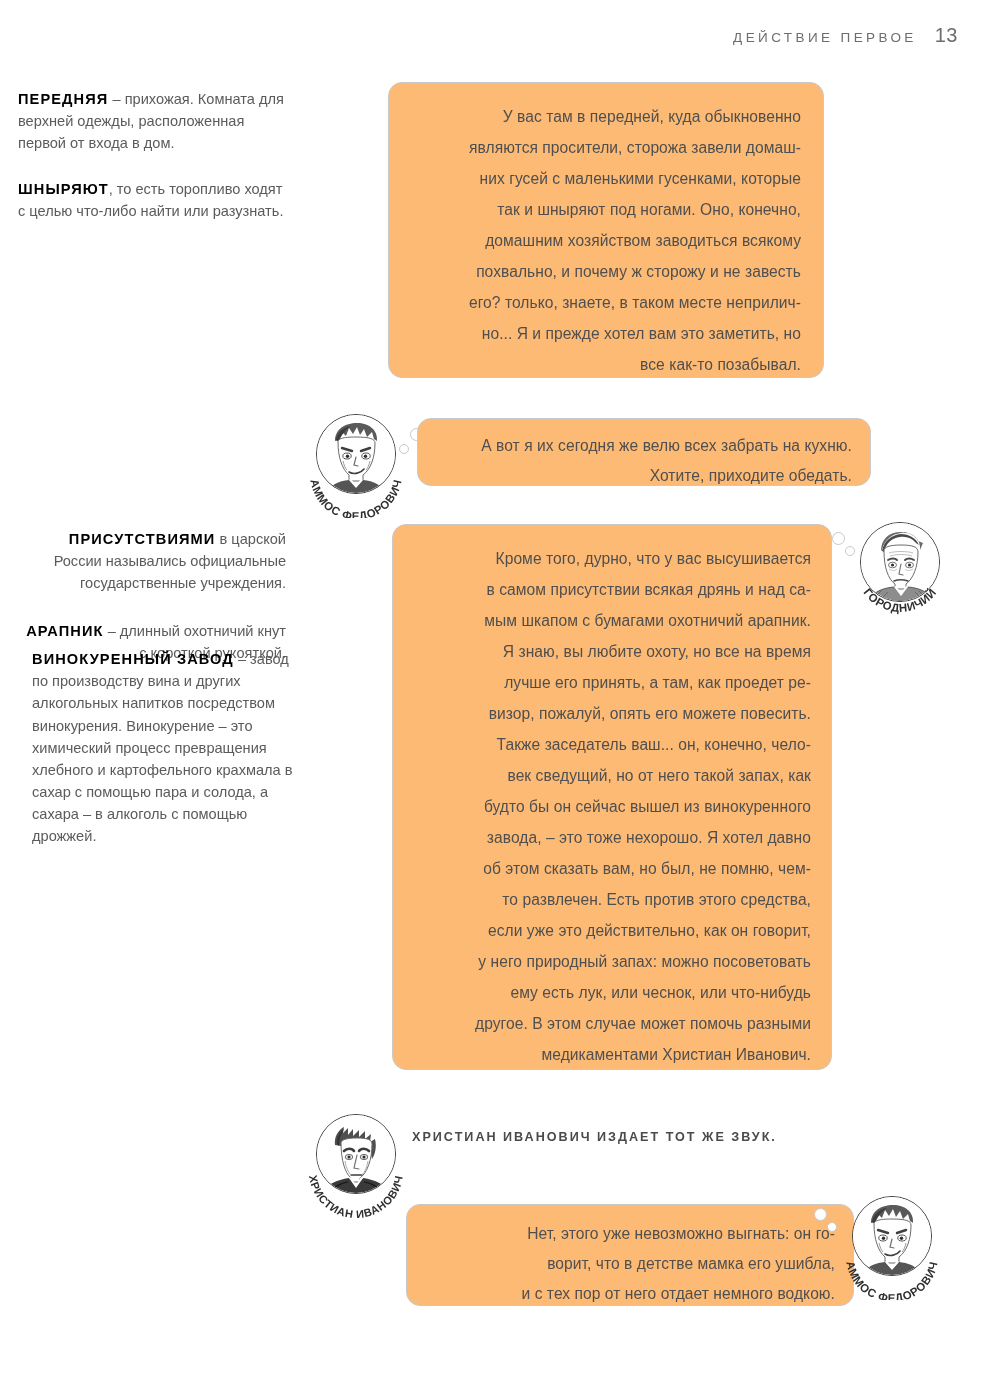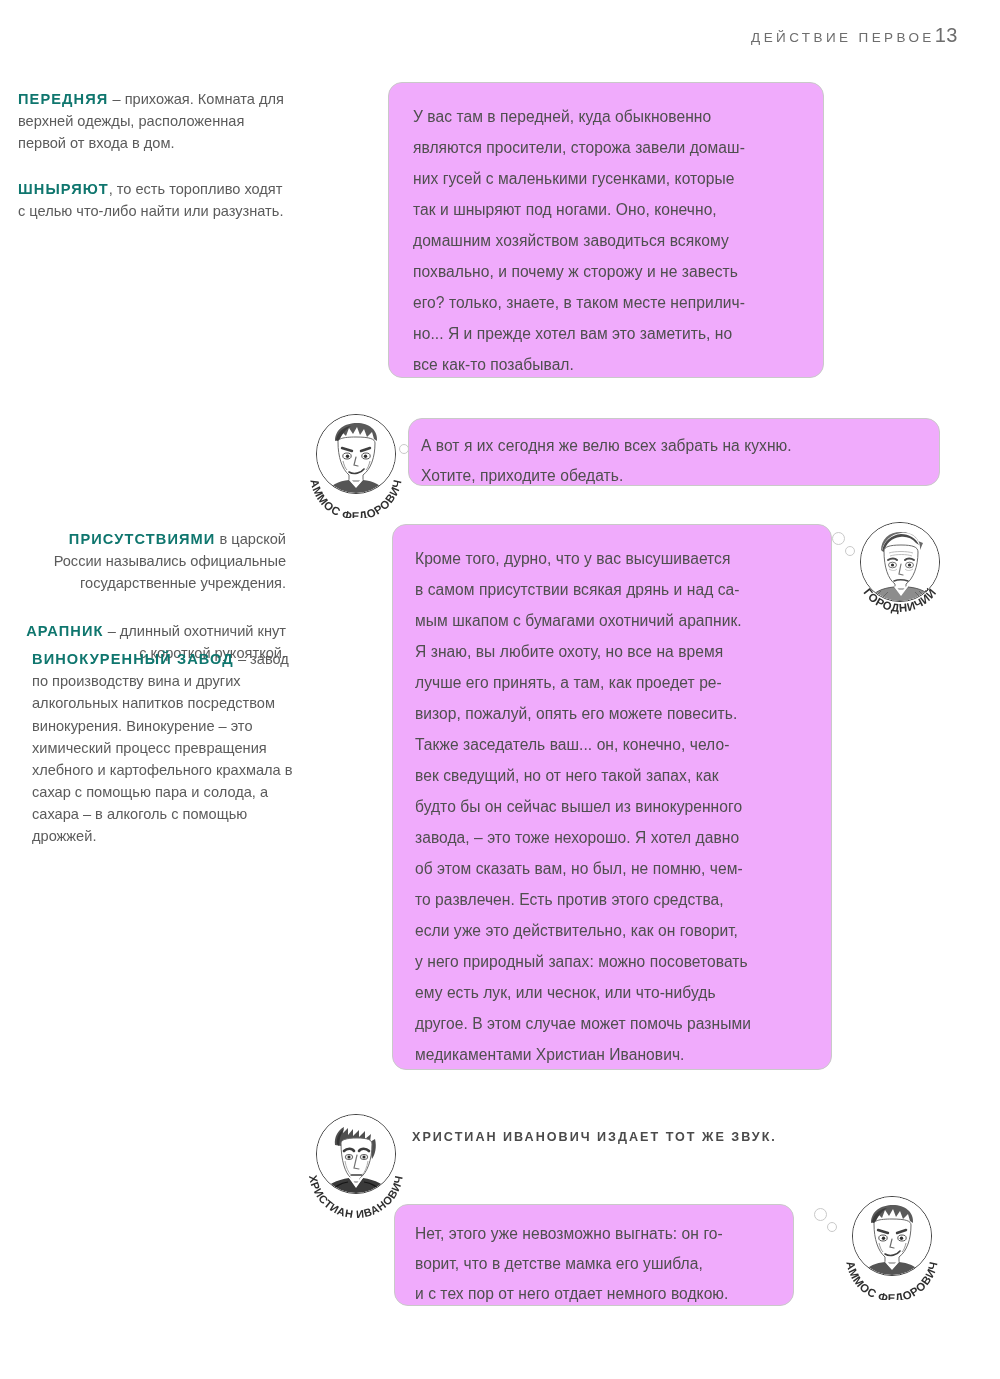--- a/index.html
+++ b/index.html
@@ -16,20 +16,21 @@
     overflow: hidden;
   }
 
   
   .running-head {
     position: absolute;
     top: 24px;
     right: 42px;
     display: flex;
     align-items: baseline;
+    gap: 18px;
   }
   .running-head .chapter {
     font-size: 13.5px;
     letter-spacing: 3.4px;
     color: #6d6d6d;
     font-weight: 400;
     white-space: nowrap;
   }
   .running-head .folio {
     font-size: 20px;
@@ -47,33 +48,34 @@
   .gloss {
     position: absolute;
     width: 268px;
     font-size: 14.6px;
     line-height: 1.52;
     color: #5b5b5b;
   }
   .gloss .term {
     font-weight: 700;
     letter-spacing: 1.1px;
-    color: #0f766e;
+    color: #000000;
   }
 
   
   .main-col { position: absolute; left: 0; top: 0; }
 
   .bubble {
     position: absolute;
     box-sizing: border-box;
     border: 1px solid #c9c9c9;
     border-radius: 14px;
-    background: #f0abfc;
+    background: #fdba74;
     padding: 18px 22px 16px 24px;
+    text-align: right;
   }
   .bubble p {
     margin: 0;
     font-size: 15.6px;
     line-height: 31px;
     color: #4f4f4f;
     letter-spacing: .05px;
   }
   .bubble.tight p { line-height: 30px; }
 
@@ -205,21 +207,21 @@
       <text>
         <textPath href="#arc-ammos-1" startOffset="50%" text-anchor="middle">АММОС ФЕДОРОВИЧ</textPath>
       </text>
     </svg>
   </div>
 
   <div class="dots" style="left:398px; top:428px; width:26px; height:34px;">
     <i class="big" style="left:12px; top:0px;"></i>
     <i class="small" style="left:1px;  top:16px;"></i>
   </div>
-  <div class="bubble tight" style="left:408px; top:418px; width:532px; height:68px; padding:12px 18px 10px 12px;">
+  <div class="bubble tight" style="left:417px; top:418px; width:454px; height:68px; padding:12px 18px 10px 12px;">
     <p>А вот я их сегодня же велю всех забрать на кухню.<br>Хотите, приходите обедать.</p>
   </div>
 
   <div class="avatar" style="left:848px; top:522px;">
     <div class="disc">
       <svg width="78" height="78" viewBox="0 0 78 78">
         <rect width="78" height="78" fill="#ffffff"></rect>
 
         <path d="M20 28 C20 16 28 9 40 9 C53 9 60 17 59 27 L62 20 L57 18 C54 12 47 9 40 10 C30 11 23 18 21 27 Z" fill="#6a6a6a"></path>
         <path d="M21 28 C23 18 30 12 40 11 C48 11 55 15 58 22 L55 20 C51 15 45 13 39 14 C31 15 25 20 23 29 Z" fill="#4a4a4a"></path>
@@ -304,21 +306,21 @@
         <path id="arc-hristian" d="M 5,57 A 47,47 0 0 0 99,57" fill="none"></path>
       </defs>
       <text style="font-size:11px;">
         <textPath href="#arc-hristian" startOffset="50%" text-anchor="middle">ХРИСТИАН ИВАНОВИЧ</textPath>
       </text>
     </svg>
   </div>
 
   <div class="stage-direction" style="left:404px; top:1130px;margin-left:8px;">ХРИСТИАН ИВАНОВИЧ ИЗДАЕТ ТОТ ЖЕ ЗВУК.</div>
 
-  <div class="bubble tight" style="left:394px; top:1204px; width:400px; height:102px; padding:14px 18px 28px 20px;">
+  <div class="bubble tight" style="left:406px; top:1204px; width:448px; height:102px; padding:14px 18px 28px 20px;">
     <p>Нет, этого уже невозможно выгнать: он го-<br>ворит, что в детстве мамка его ушибла,<br>и с тех пор от него отдает немного водкою.</p>
   </div>
   <div class="dots" style="left:814px; top:1208px; width:26px; height:30px;">
     <i class="big" style="left:0px;  top:0px;"></i>
     <i class="small" style="left:13px; top:14px;"></i>
   </div>
 
   <div class="avatar" style="left:840px; top:1196px;">
     <div class="disc">
       <svg width="78" height="78" viewBox="0 0 78 78">

